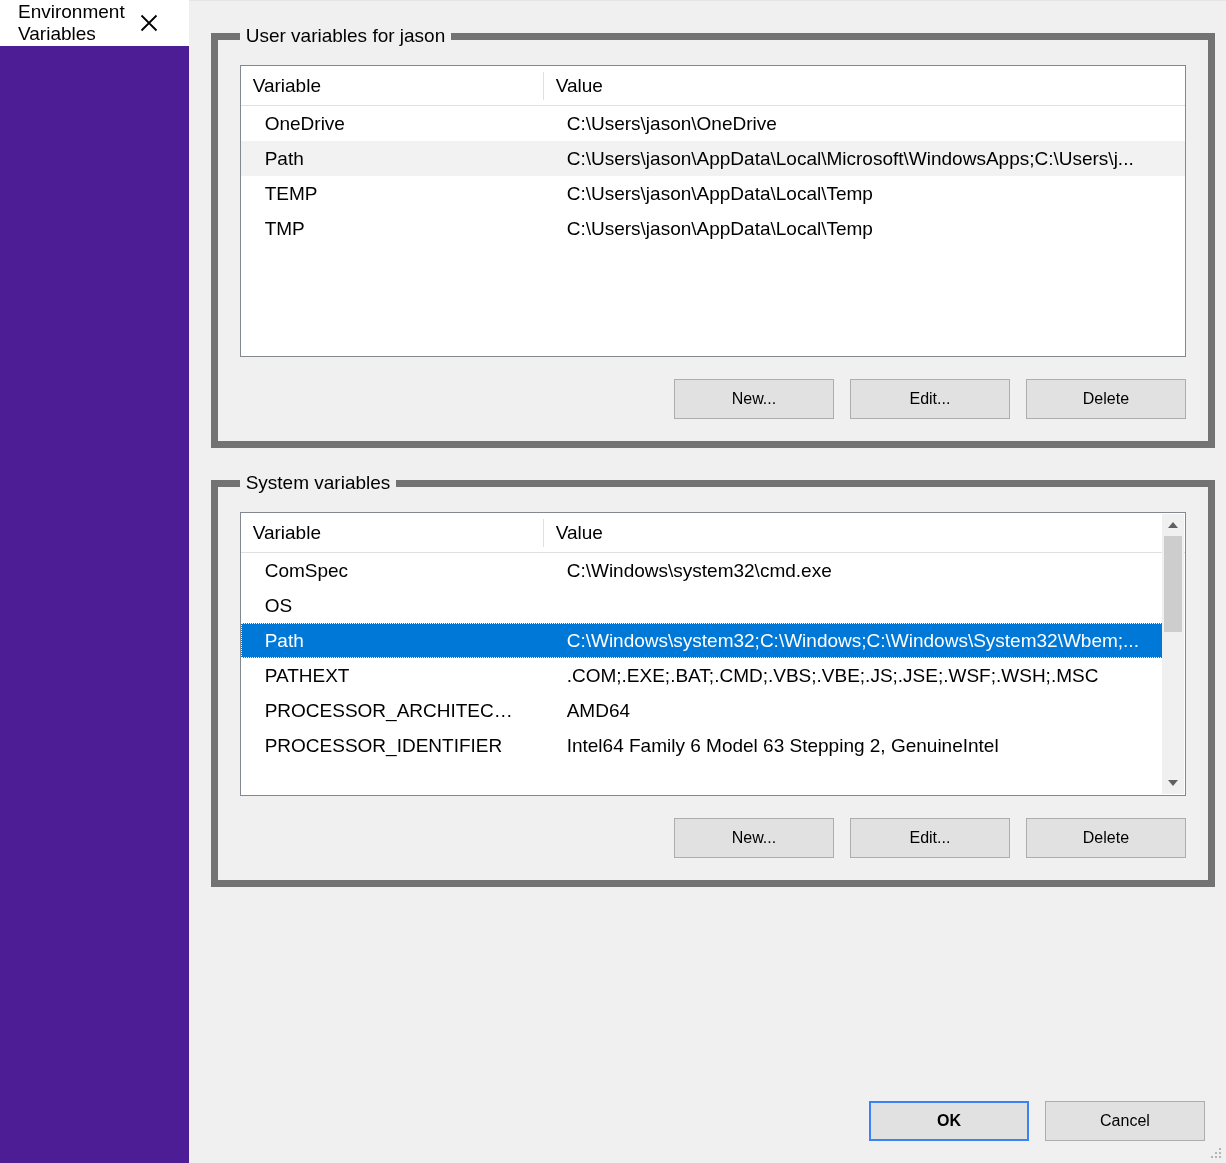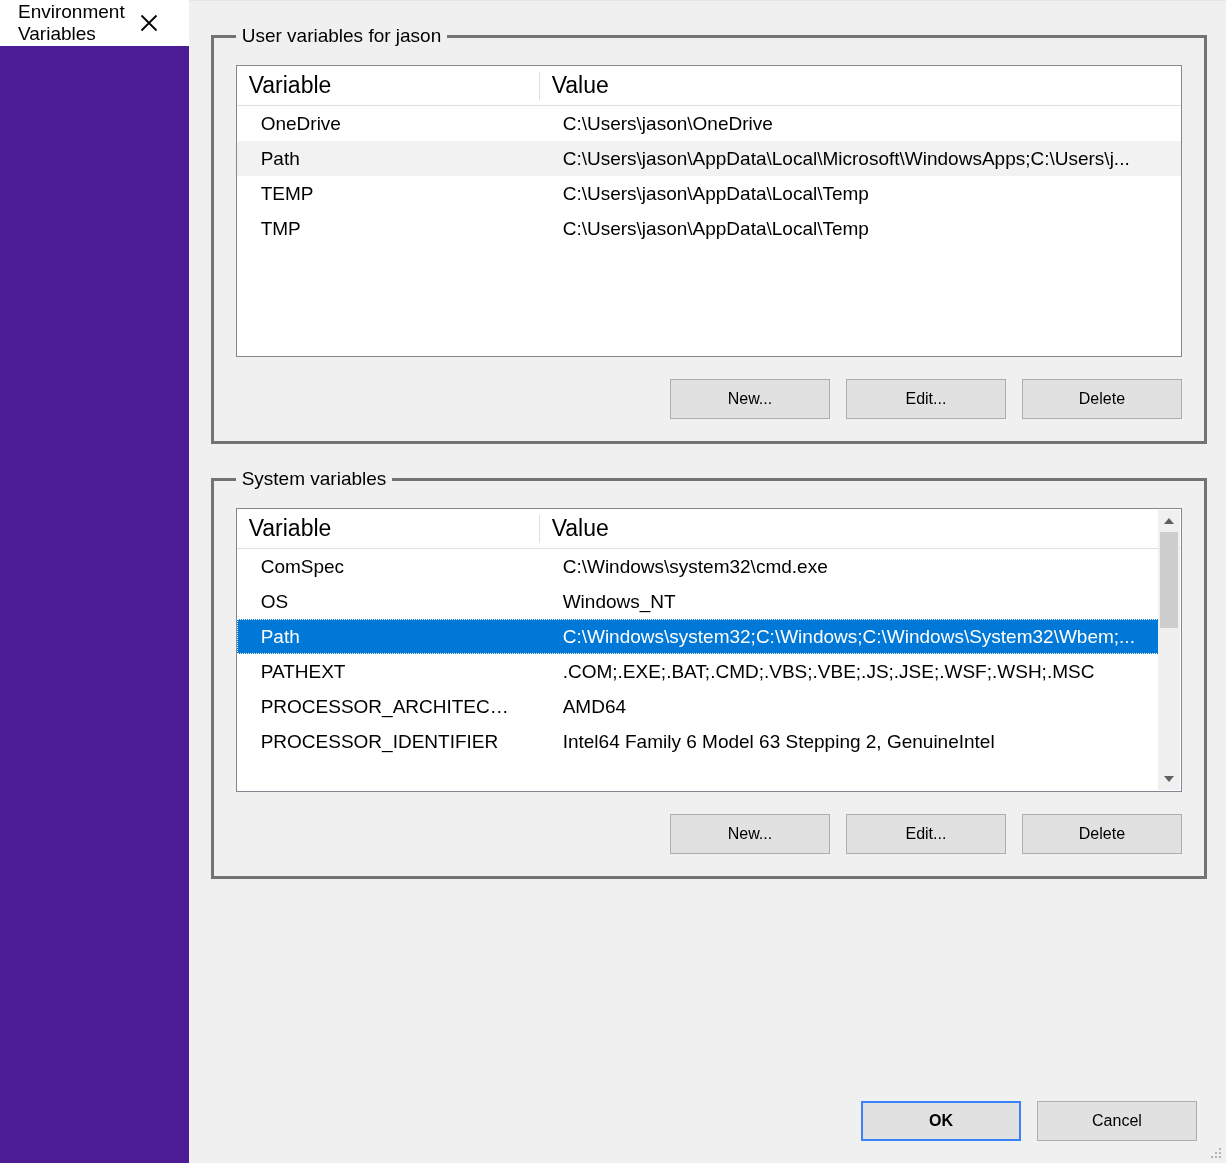--- a/index.html
+++ b/index.html
@@ -37,21 +37,21 @@
   .close-btn svg { width: 18px; height: 18px; }
   .client {
     flex: 1;
     background: #f0f0f0;
     border-top: 1px solid #e5e5e5;
     padding: 24px 22px 14px 22px;
     display: flex;
     flex-direction: column;
   }
   fieldset.group {
-    border: 3px solid #737373;
+    border: 7px solid #737373;
     margin: 0 0 24px 0;
     padding: 18px 22px 22px 22px;
     position: relative;
   }
   fieldset.group > legend {
     font-size: 19px;
     padding: 0 6px;
     color: #000;
     background: #f0f0f0;
   }
@@ -61,21 +61,21 @@
     width: 100%;
     position: relative;
   }
   .listbox.user { height: 292px; }
   .listbox.system { height: 284px; overflow: hidden; }
   .lb-header {
     display: flex;
     height: 40px;
     align-items: center;
     border-bottom: 1px solid #e0e0e0;
-    font-size: 23px;
+    font-size: 19px;
     color: #000;
   }
   .lb-header .col {
     padding: 0 12px;
     white-space: nowrap;
   }
   .col-sep {
     width: 1px; height: 28px; background: #e0e0e0;
   }
   .lb-rows {
@@ -222,21 +222,20 @@
           <div class="col-sep"></div>
           <div class="col val">Value</div>
         </div>
         <div class="lb-rows" id="system-rows" style="padding-right:22px;">
             <div class="row">
               <div class="col var">ComSpec</div>
               <div class="col val">C:\Windows\system32\cmd.exe</div>
             </div>
             <div class="row">
               <div class="col var">OS</div>
-              <div class="col val">Windows_NT</div>
             </div>
             <div class="row sel">
               <div class="col var">Path</div>
               <div class="col val">C:\Windows\system32;C:\Windows;C:\Windows\System32\Wbem;...</div>
             </div>
             <div class="row">
               <div class="col var">PATHEXT</div>
               <div class="col val">.COM;.EXE;.BAT;.CMD;.VBS;.VBE;.JS;.JSE;.WSF;.WSH;.MSC</div>
             </div>
             <div class="row">

